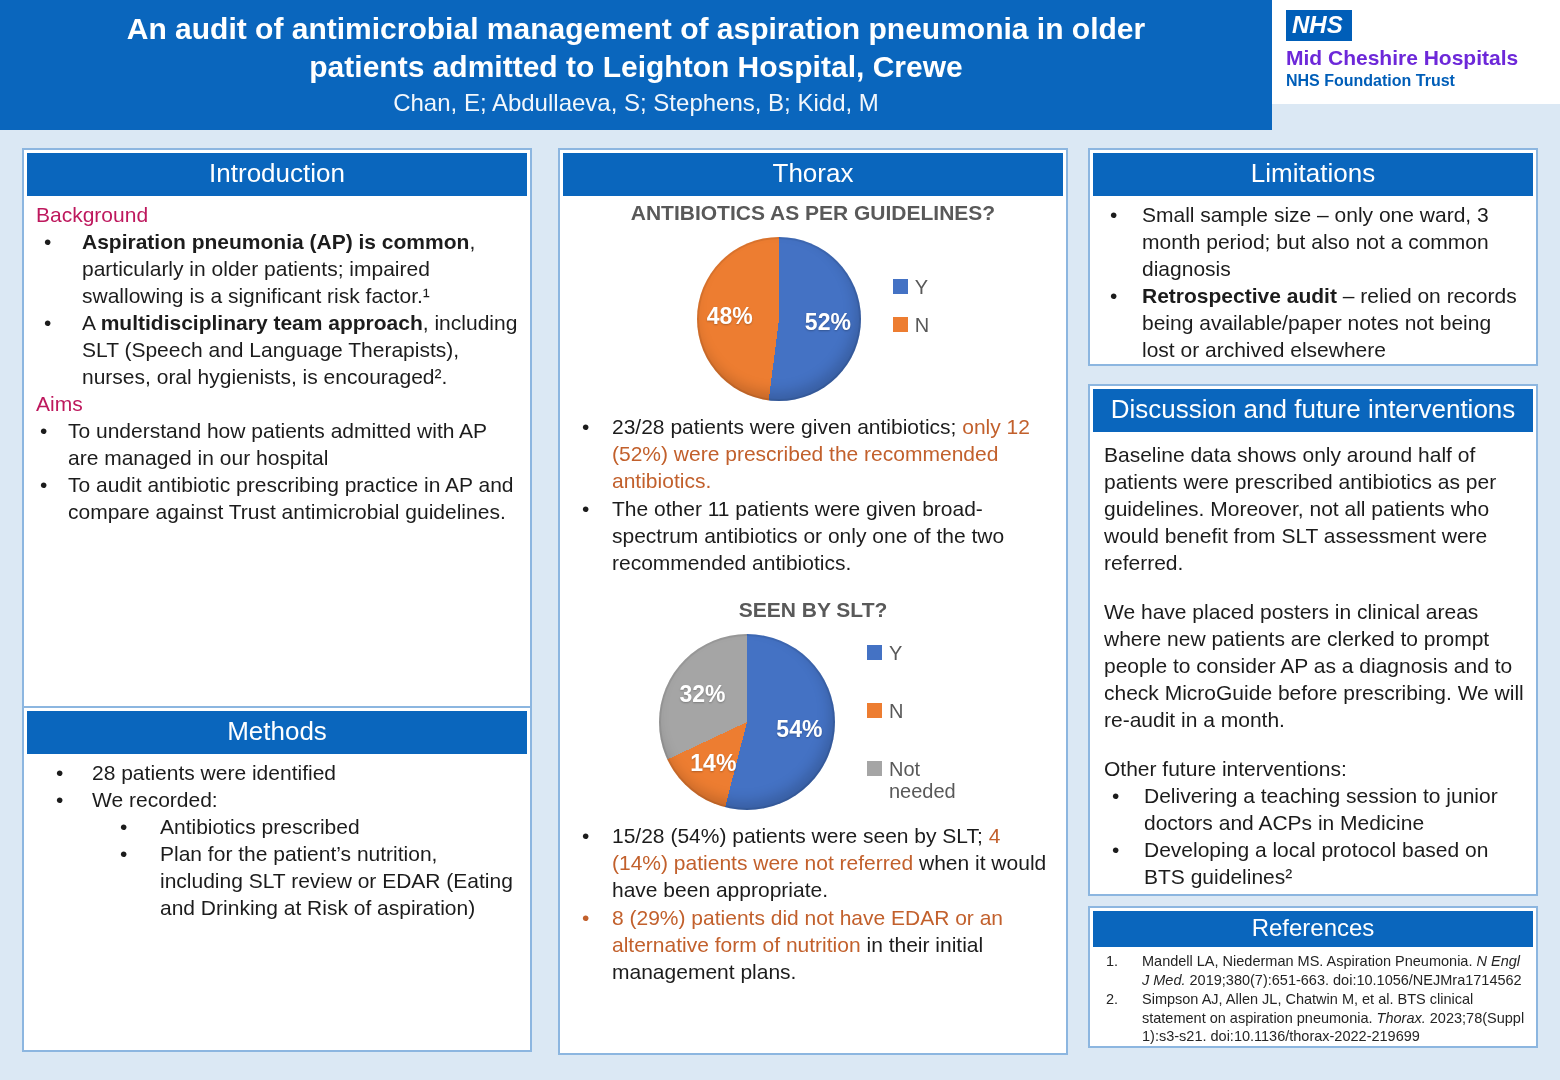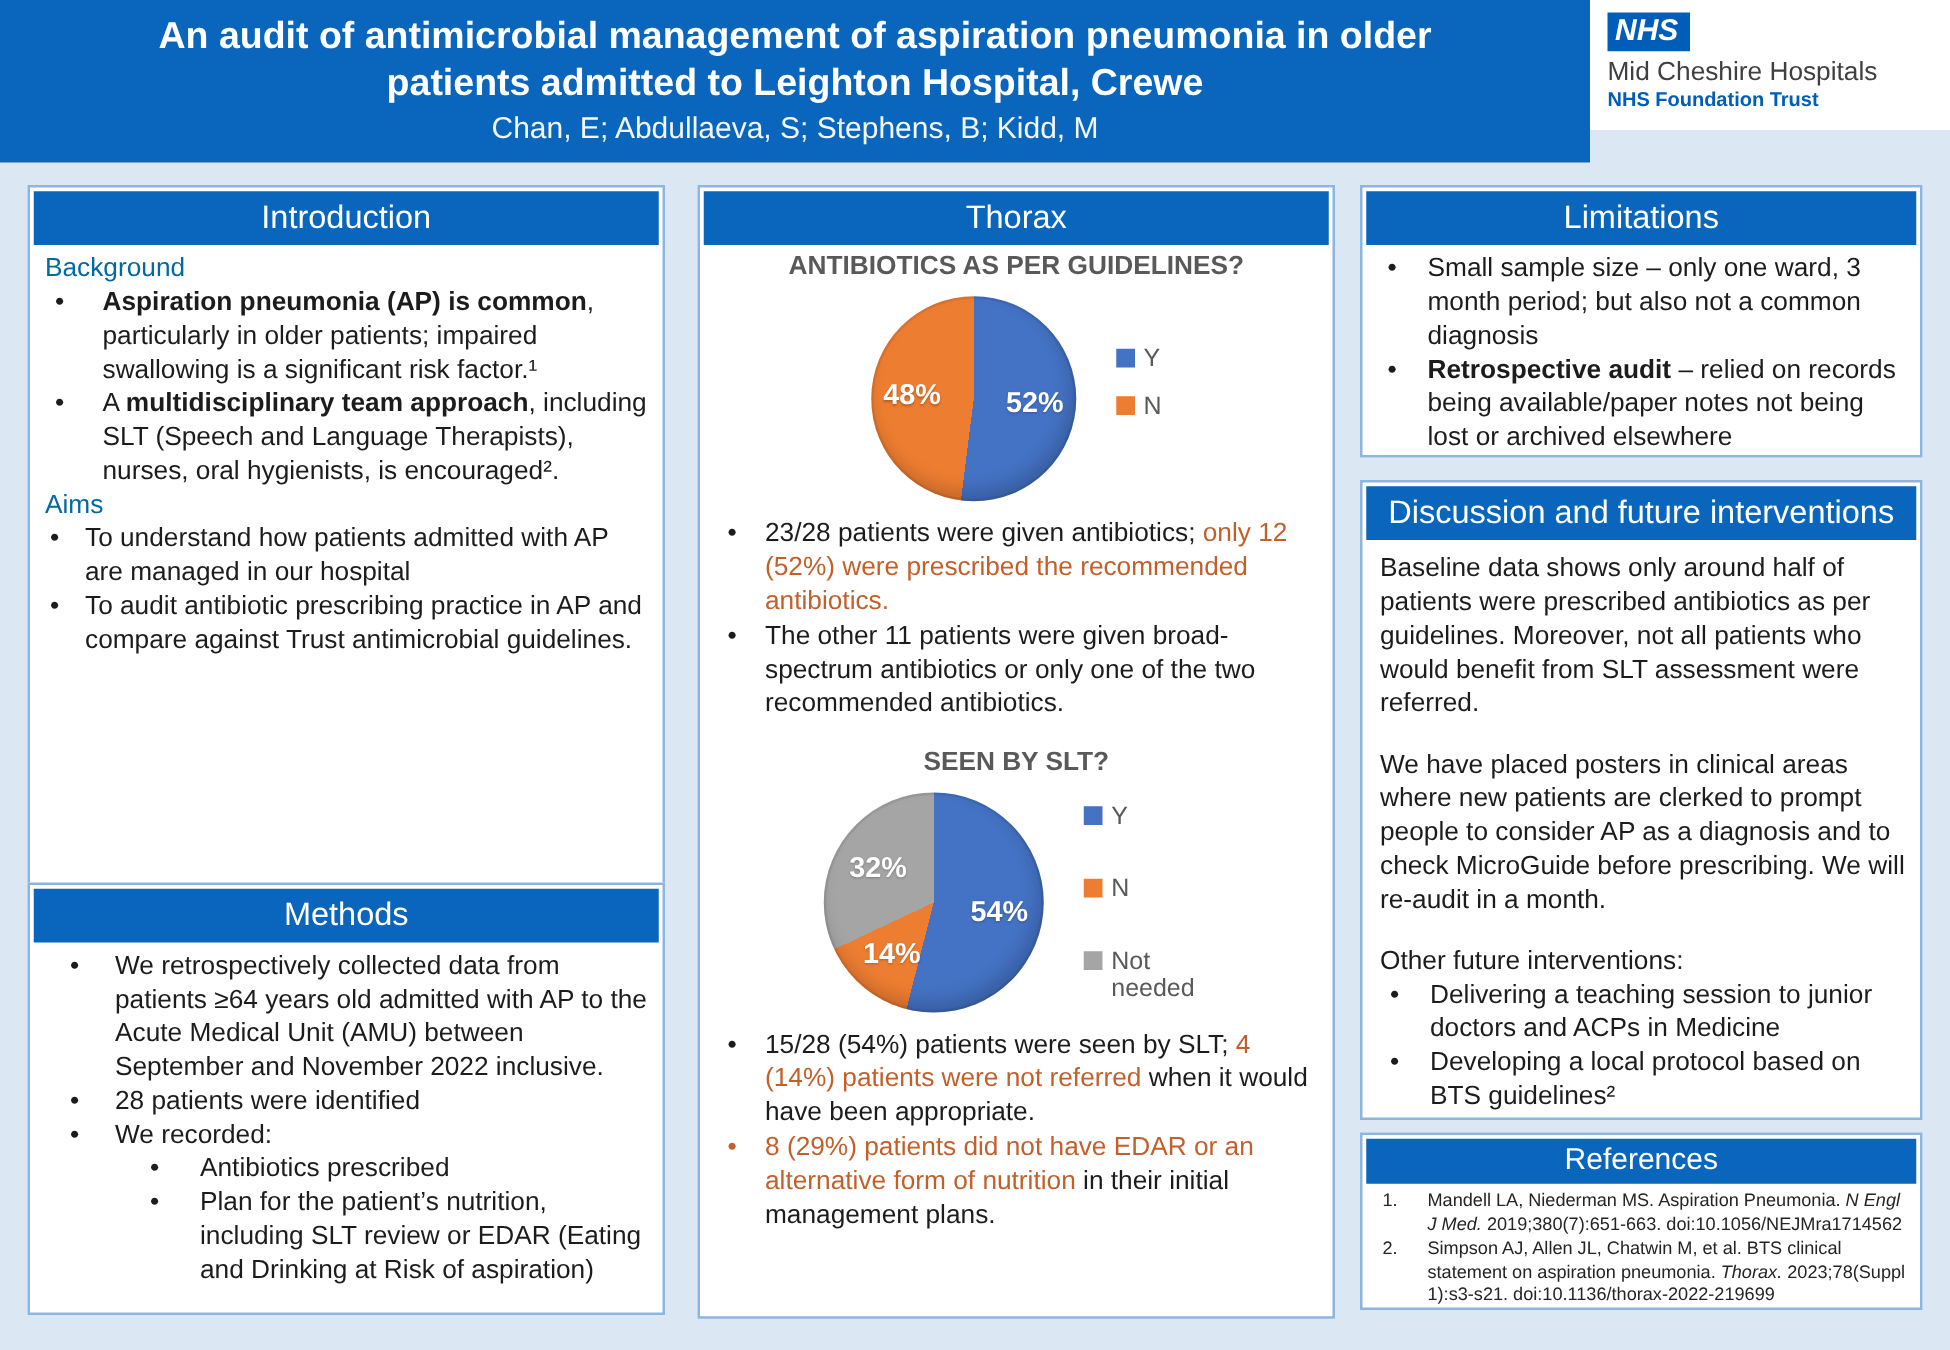--- a/index.html
+++ b/index.html
@@ -5,38 +5,38 @@
   html,body{margin:0;padding:0;}
   body{font-family:"Liberation Sans","DejaVu Sans",sans-serif;background:#c9d9ea;}
   .poster{position:relative;width:1560px;height:1080px;background:var(--pagebg,#dbe8f4);overflow:hidden;}
 
   
   .header-band{position:absolute;left:0;top:0;width:1272px;height:130px;background:var(--hdr,#0a66bd);color:#fff;}
   .header-title{font-size:30px;font-weight:700;text-align:center;line-height:38px;padding-top:10px;}
   .header-authors{font-size:24px;font-weight:400;text-align:center;margin-top:3px;color:#f2f7fc;}
   .logo-box{position:absolute;left:1272px;top:0;width:288px;height:104px;background:#fff;box-sizing:border-box;padding:10px 0 0 14px;}
   .nhs-mark{display:inline-block;background:var(--nhs,#005EB8);color:#fff;font-style:italic;font-weight:700;font-size:24px;line-height:28px;padding:1px 9px 2px 6px;}
-  .org-name{font-size:21px;font-weight:400;color:#404040;margin-top:5px;}
+  .org-name{font-size:21px;font-weight:700;color:#6d28d9;margin-top:5px;}
   .trust-name{font-size:16px;font-weight:700;color:var(--nhs,#005EB8);margin-top:2px;}
 
   
   .panel{position:absolute;background:#fff;border:2px solid #8cb6e0;box-sizing:border-box;}
   .panel-title{background:var(--hdr,#0a66bd);color:#fff;text-align:center;font-size:26px;font-weight:400;margin:3px;padding:5px 0 7px 0;}
   .panel-title.small{font-size:24px;padding:3px 0 5px 0;}
 
   .p-intro{left:22px;top:148px;width:510px;height:580px;}
   .p-methods{left:22px;top:706px;width:510px;height:346px;}
   .p-results{left:558px;top:148px;width:510px;height:907px;}
   .p-limitations{left:1088px;top:148px;width:450px;height:218px;}
   .p-discussion{left:1088px;top:384px;width:450px;height:512px;}
   .p-references{left:1088px;top:906px;width:450px;height:142px;}
 
   
   .body-pad{padding:2px 10px 0 12px;font-size:21px;line-height:27px;color:#1c1c1c;}
-  .plain-label{font-size:21px;line-height:27px;color:#0369a1;}
+  .plain-label{font-size:21px;line-height:27px;color:#be185d;}
   ul.blist{list-style:none;margin:0;padding:0;}
   ul.blist>li{position:relative;margin:0;}
   ul.blist>li::before{content:'\2022';position:absolute;}
   ul.intro-ul>li{padding-left:46px;}   ul.intro-ul>li::before{left:8px;}
   ul.aims-ul>li{padding-left:32px;}    ul.aims-ul>li::before{left:4px;}
   ul.meth-ul>li{padding-left:56px;}    ul.meth-ul>li::before{left:20px;}
   ul.meth-ul ul{list-style:none;margin:0;padding:0;}
   ul.meth-ul ul>li{position:relative;padding-left:68px;}
   ul.meth-ul ul>li::before{content:'\2022';position:absolute;left:28px;}
   ul.res-ul>li{padding-left:36px;margin-bottom:1px;}  ul.res-ul>li::before{left:6px;}
@@ -100,21 +100,20 @@
           <li><span><span>To understand how patients admitted with AP are managed in our hospital</span></span></li>
           <li><span><span>To audit antibiotic prescribing practice in AP and compare against Trust antimicrobial guidelines.</span></span></li>
         </ul>
     </div>
   </div>
 
   <div class="panel p-methods">
     <div class="panel-title">Methods</div>
     <div class="body-pad">
       <ul class="blist meth-ul">
-          <li><span><span>We retrospectively collected data from patients ≥64 years old admitted with AP to the Acute Medical Unit (AMU) between September and November 2022 inclusive.</span></span></li>
           <li><span><span>28 patients were identified</span></span></li>
           <li><span><span>We recorded:</span></span><ul>
               <li><span><span>Antibiotics prescribed</span></span></li>
               <li><span><span>Plan for the patient’s nutrition, including SLT review or EDAR (Eating and Drinking at Risk of aspiration)</span></span></li>
             </ul></li>
         </ul>
     </div>
   </div>
 
   <div class="panel p-results">

